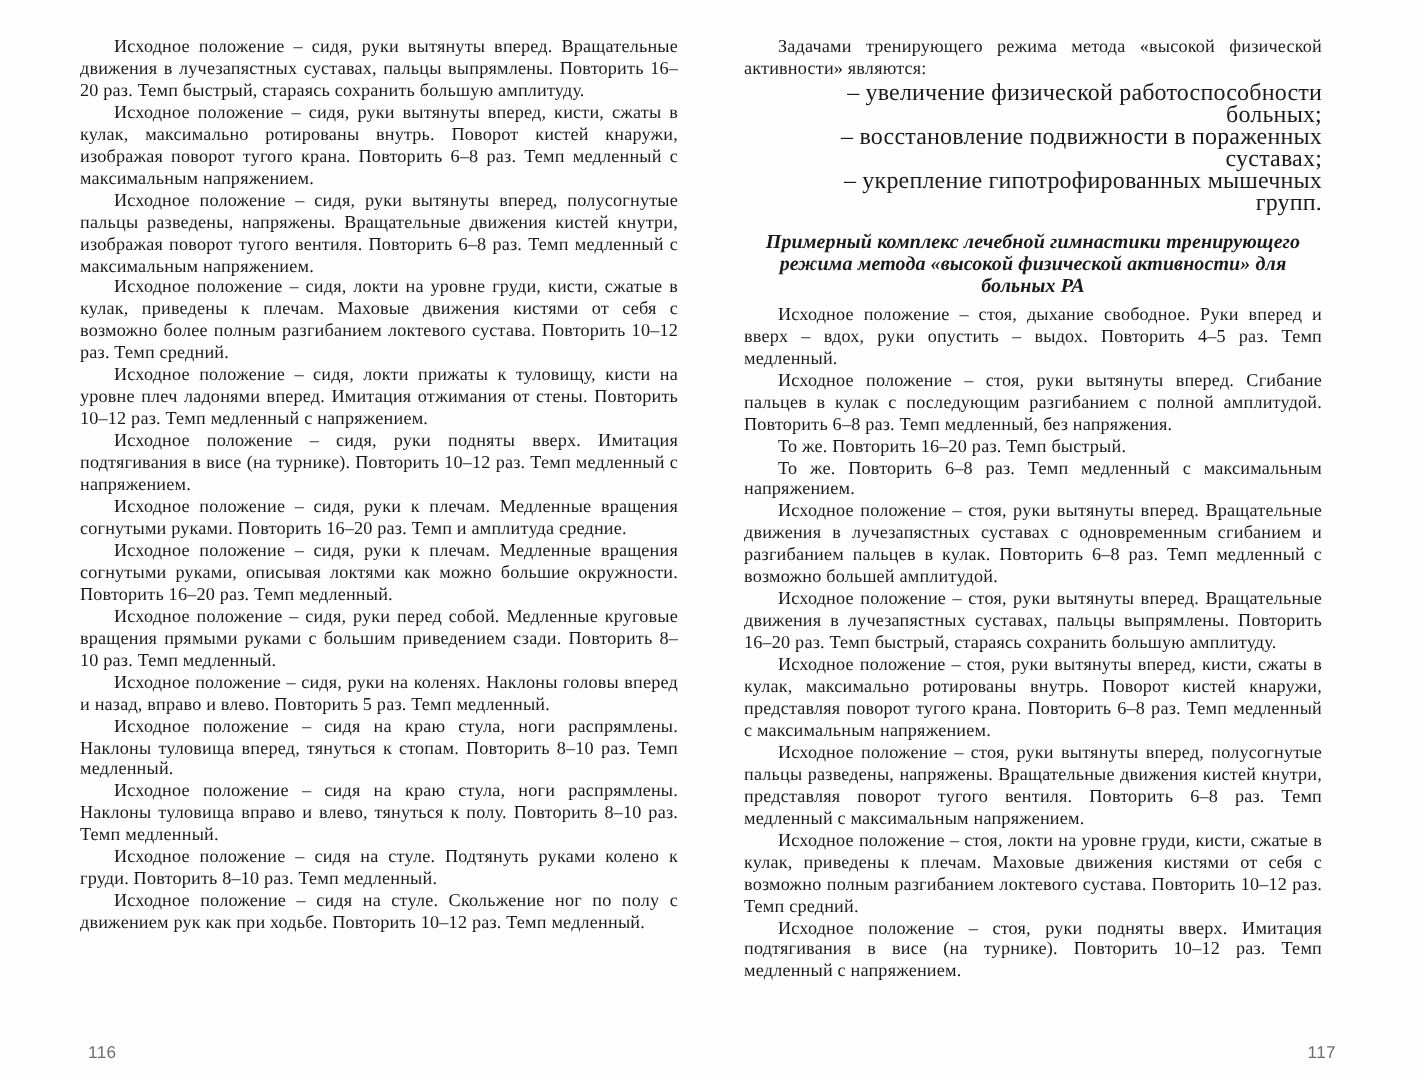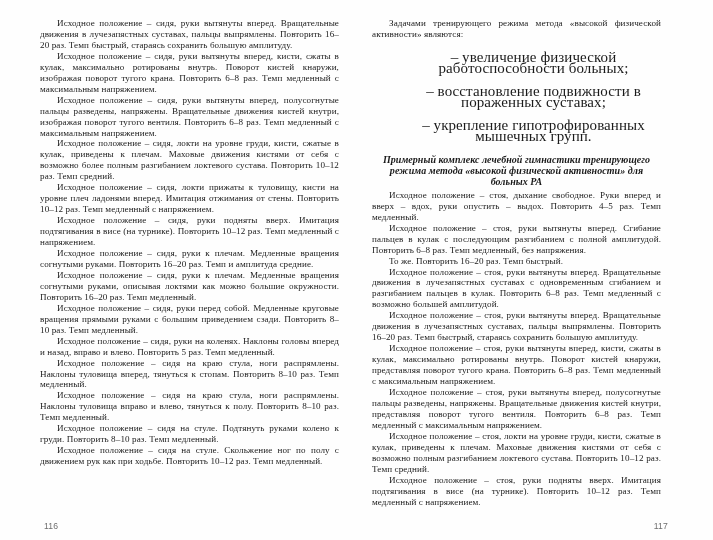--- a/index.html
+++ b/index.html
@@ -66,26 +66,26 @@
     letter-spacing: 0.005em;
   }
 
   .bullets {
     margin: 1px 0 0 0;
     padding: 0;
     list-style: none;
   }
 
   .bullets li {
-    margin: 12px;
+    margin: 0;
     padding: 0 0 0 34px;
     text-indent: 0;
-    font-size: 15px;
+    font-size: 12px;
     line-height: 10.95px;
-    text-align: center;
+    text-align: right;
   }
 
   .folio {
     position: absolute;
     bottom: 9px;
     font-size: 8.6px;
     color: #6e6e6e;
     font-family: "Liberation Sans", sans-serif;
     letter-spacing: 0.02em;
   }
@@ -126,20 +126,21 @@
         <li>– восстановление подвижности в пораженных суставах;</li>
         <li>– укрепление гипотрофированных мышечных групп.</li>
       </ul>
       <div class="heading">
         <span>Примерный комплекс лечебной гимнастики тренирующего режима</span>
         <span>метода «высокой физической активности» для больных РА</span>
       </div>
       <p>Исходное положение – стоя, дыхание свободное. Руки вперед и вверх – вдох, руки опустить – выдох. Повторить 4–5 раз. Темп медленный.</p>
       <p>Исходное положение – стоя, руки вытянуты вперед. Сгибание пальцев в кулак с последующим разгибанием с полной амплитудой. Повторить 6–8 раз. Темп медленный, без напряжения.</p>
       <p>То же. Повторить 16–20 раз. Темп быстрый.</p>
+      <p>То же. Повторить 6–8 раз. Темп медленный с максимальным напряжением.</p>
       <p>Исходное положение – стоя, руки вытянуты вперед. Вращательные движения в лучезапястных суставах с одновременным сгибанием и разгибанием пальцев в кулак. Повторить 6–8 раз. Темп медленный с возможно большей амплитудой.</p>
       <p>Исходное положение – стоя, руки вытянуты вперед. Вращательные движения в лучезапястных суставах, пальцы выпрямлены. Повторить 16–20 раз. Темп быстрый, стараясь сохранить большую амплитуду.</p>
       <p>Исходное положение – стоя, руки вытянуты вперед, кисти, сжаты в кулак, максимально ротированы внутрь. Поворот кистей кнаружи, представляя поворот тугого крана. Повторить 6–8 раз. Темп медленный с максимальным напряжением.</p>
       <p>Исходное положение – стоя, руки вытянуты вперед, полусогнутые пальцы разведены, напряжены. Вращательные движения кистей кнутри, представляя поворот тугого вентиля. Повторить 6–8 раз. Темп медленный с максимальным напряжением.</p>
       <p>Исходное положение – стоя, локти на уровне груди, кисти, сжатые в кулак, приведены к плечам. Маховые движения кистями от себя с возможно полным разгибанием локтевого сустава. Повторить 10–12 раз. Темп средний.</p>
       <p>Исходное положение – стоя, руки подняты вверх. Имитация подтягивания в висе (на турнике). Повторить 10–12 раз. Темп медленный с напряжением.</p>
     </div>
     <div class="folio folio-right">117</div>
   </div>
 

